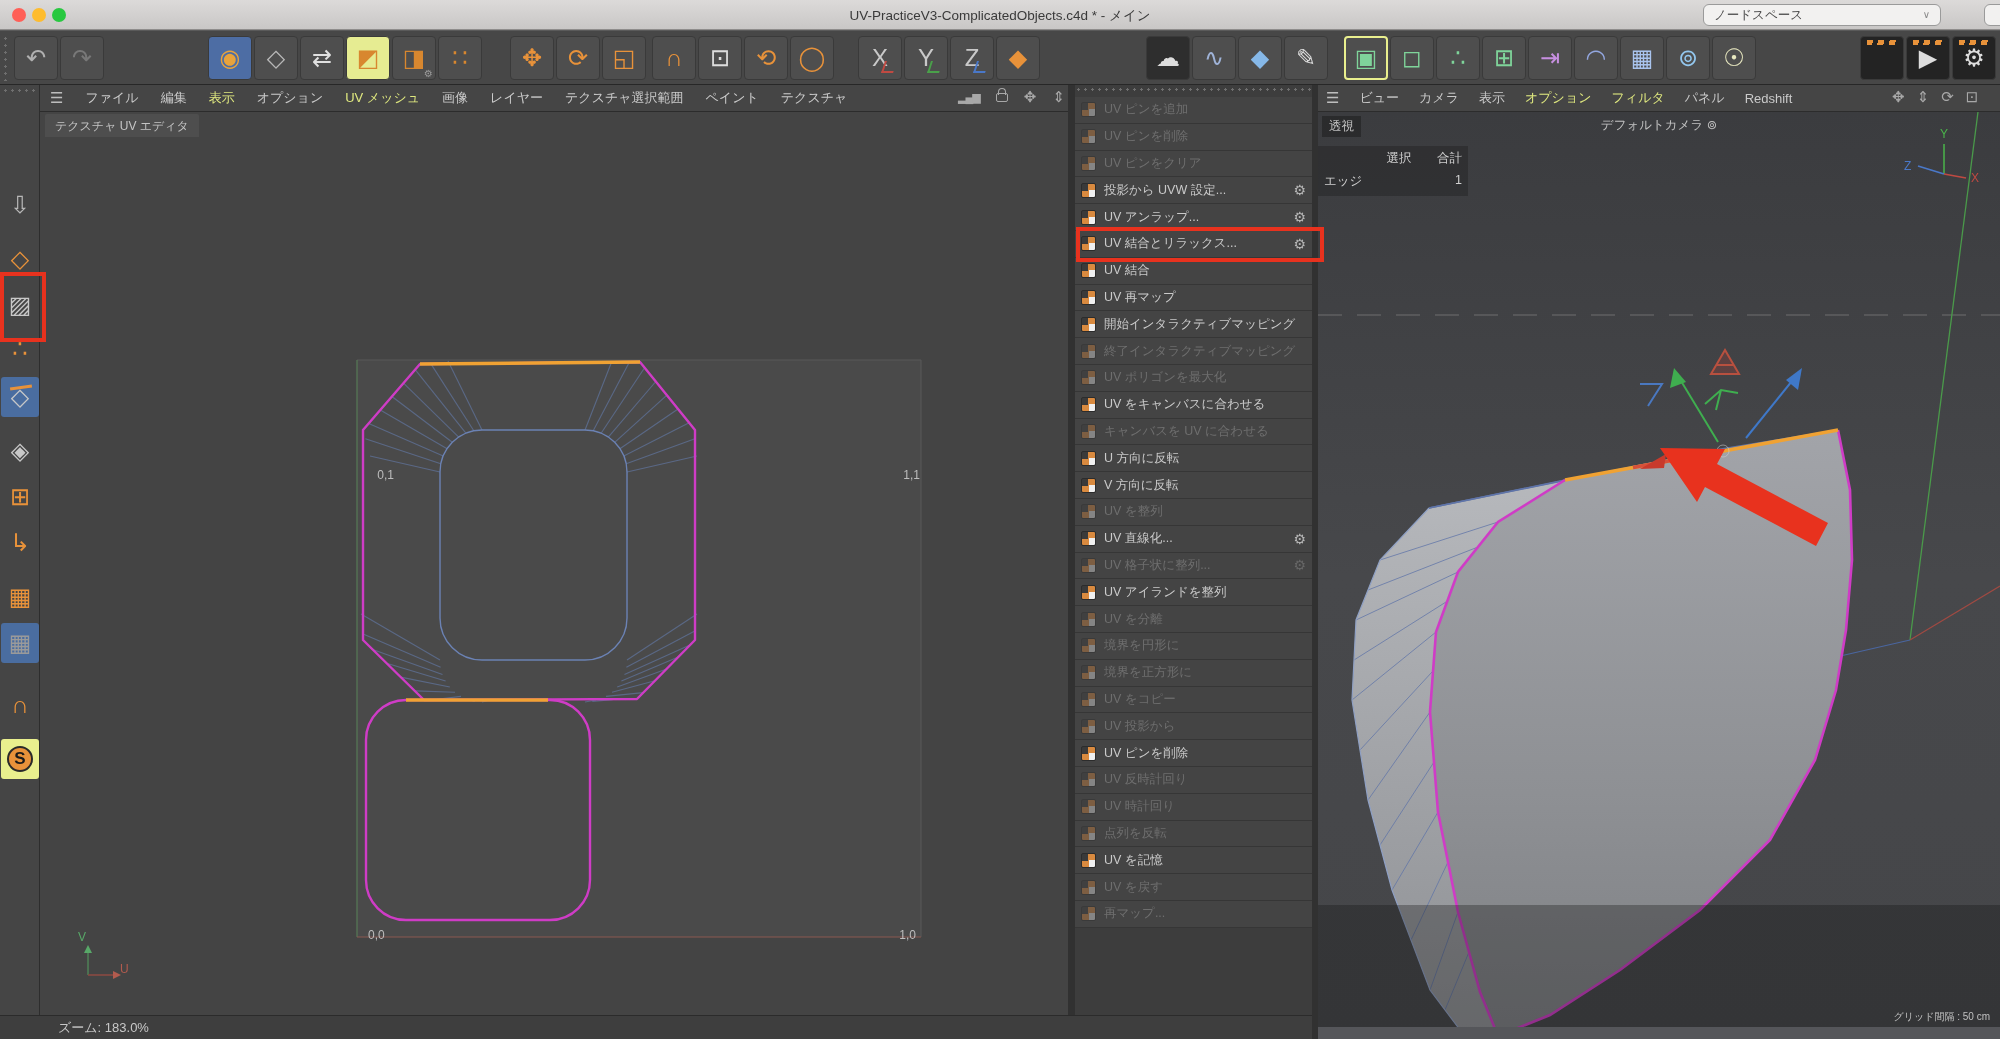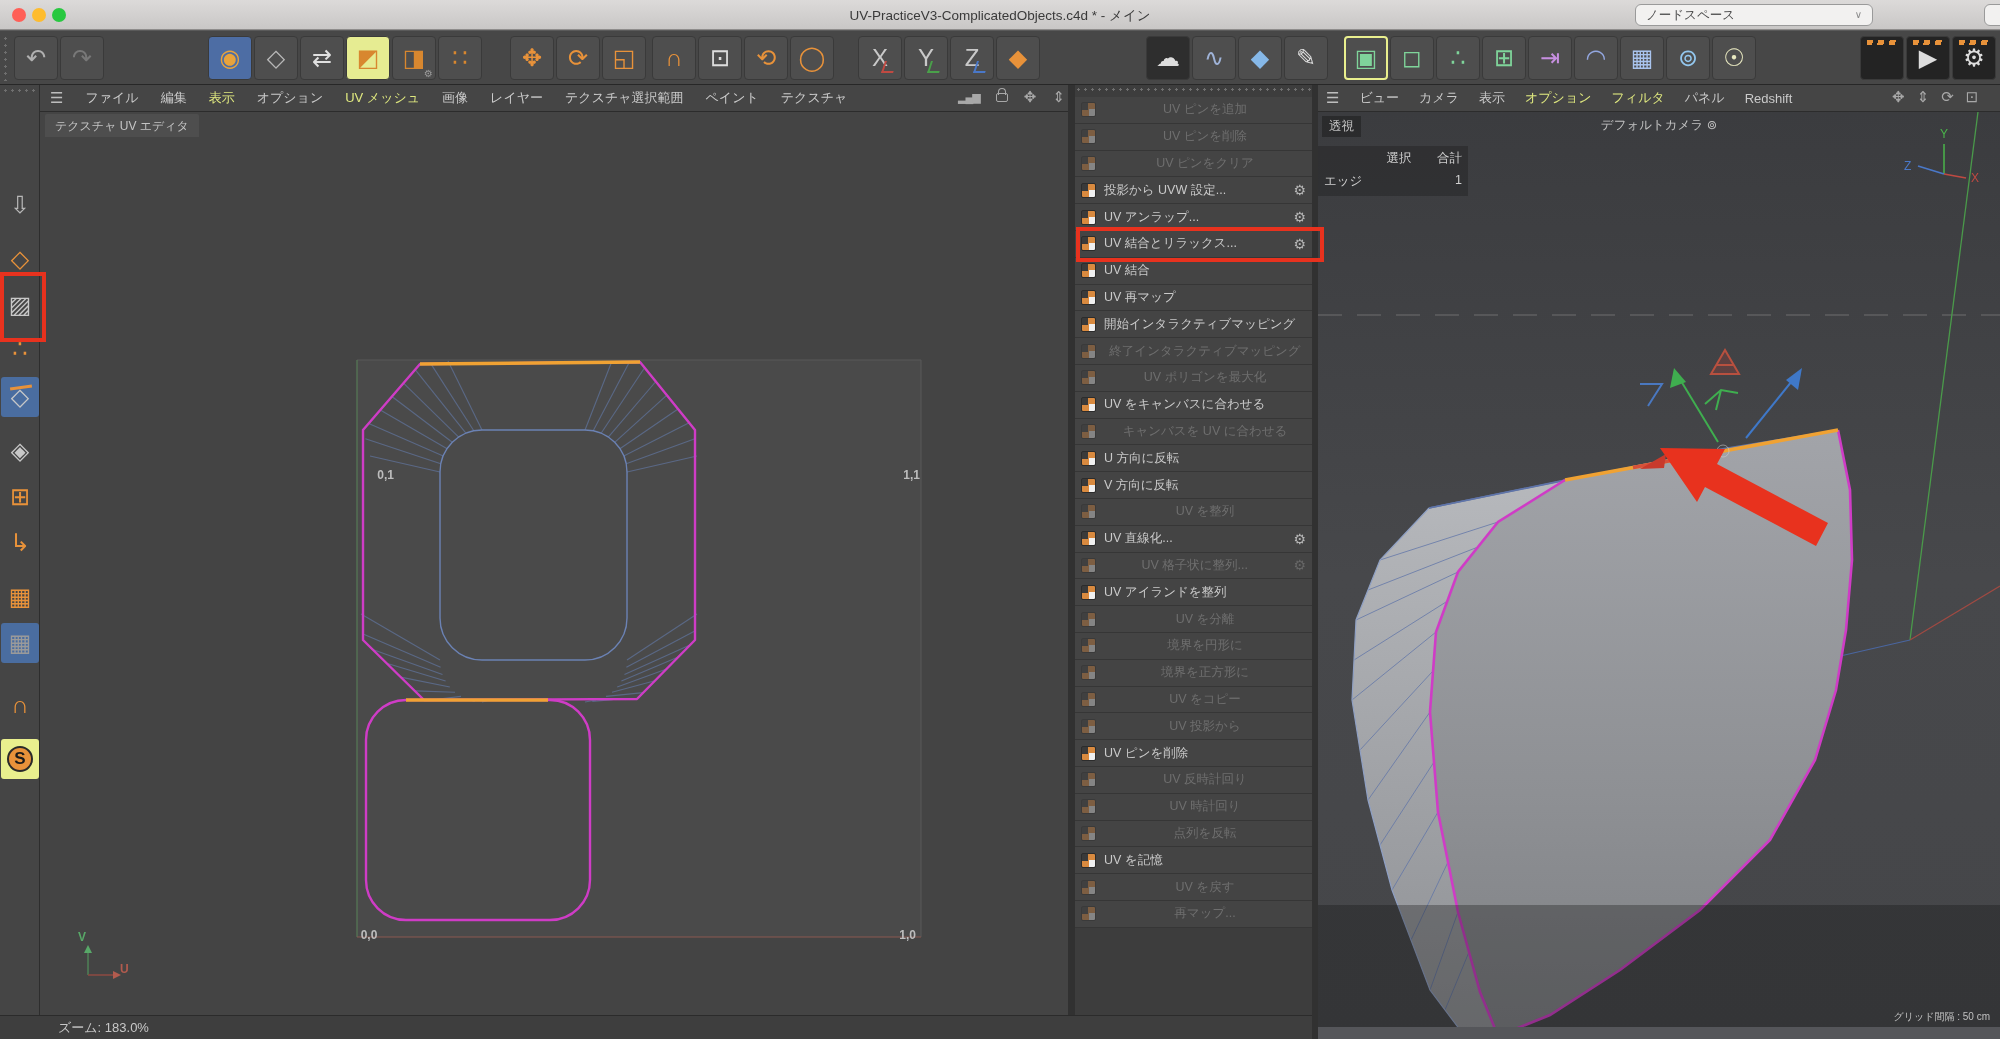--- a/index.html
+++ b/index.html
@@ -44,34 +44,34 @@
     padding-left:10px; color:#cacaca; font-size:13px; }
   .menu-item { white-space:nowrap; }
   .menu-item.hl { color:#dfe87f; }
   #uv-menubar-right { left:958px; top:88px; display:flex; gap:16px; color:#a8a8a8;
     font-size:15px; align-items:center; }
   .mini-lock { width:12px; height:9px; border:1.5px solid #a8a8a8; border-radius:2px; position:relative; }
   .mini-lock::before { content:""; position:absolute; left:1.5px; top:-6px; width:6px; height:6px;
     border:1.5px solid #a8a8a8; border-bottom:none; border-radius:4px 4px 0 0; }
   #uv-tab { left:45px; top:114px; height:23px; background:#4e4e4e; color:#c5c5c5;
     font-size:12px; padding:4px 10px; border-radius:2px 2px 0 0; }
-  #uv-canvas { left:40px; top:112px; width:1028px; height:903px; background:#444444;font-weight:bold; }
+  #uv-canvas { left:40px; top:112px; width:1028px; height:903px; background:#444444; }
   .corner-label { position:absolute; width:34px; font-size:12px; color:#bdbdbd; }
   #statusbar { left:0; top:1015px; width:1318px; height:24px; background:#3e3e3e;
     border-top:1px solid #2b2b2b; color:#c8c8c8; font-size:13px; line-height:23px;
     padding-left:58px; }
   
   #cmd-divider-l { left:1068px; top:85px; width:7px; height:930px; background:#313131; }
   #cmd-panel { left:1075px; top:85px; width:237px; height:930px; background:#3d3d3d; }
   #cmd-handle { left:1075px; top:86px; width:237px; height:9px; }
   #cmd-list { position:absolute; left:0; top:12px; width:237px; }
   .cmd-row { height:26.8px; background:#444444; border-bottom:1px solid #363636;
     display:flex; align-items:center; padding:0 6px; gap:8px; }
   .cmd-row .lbl { font-size:12.5px; color:#cacaca; flex:1; white-space:nowrap; overflow:hidden; }
-  .cmd-row.off .lbl { color:#6e6e6e;text-align:center; }
+  .cmd-row.off .lbl { color:#6e6e6e; }
   .cmd-ico { width:15px; height:15px; border-radius:2px; flex:0 0 15px;
     background:conic-gradient(#d98a3f 0 25%, #f0f0f0 0 50%, #d98a3f 0 75%, #3a3a3a 0);
     border:1px solid #2c2c2c; }
   .cmd-row.off .cmd-ico { opacity:.38; }
   .cmd-gear { font-size:14px; color:#b5b5b5; }
   .cmd-row.off .cmd-gear { color:#666; }
   #cmd-divider-r { left:1312px; top:85px; width:6px; height:954px; background:#313131; }
   
   #vp-menubar { left:1318px; top:85px; width:682px; height:27px; background:#454545;
     border-bottom:1px solid #2c2c2c; display:flex; align-items:center; gap:20px;
@@ -90,21 +90,21 @@
   #anno-svg { left:0; top:0; pointer-events:none; }
 </style>
 </head>
 <body>
 
 <div id="titlebar" class="abs">
   <div class="tlight abs" style="left:12px;background:#ff5f57"></div>
   <div class="tlight abs" style="left:32px;background:#febc2e"></div>
   <div class="tlight abs" style="left:52px;background:#28c840"></div>
   <div id="title-text" class="abs">UV-PracticeV3-ComplicatedObjects.c4d * - メイン</div>
-  <div class="pill abs" style="left:1635px;width:238px">
+  <div class="pill abs" style="left:1703px;width:238px">
     <span>ノードスペース</span>
     <span style="color:#8a8a8a;font-size:10px">∨</span>
   </div>
   <div class="pill abs" style="left:1984px;width:30px"></div>
 </div>
 
 <div id="main-toolbar" class="abs">
   <div class="abs handle-dots" style="left:2px;top:4px;width:8px;height:46px"></div>
 <div class="cluster" style="left: 14px;">
       <div class="tbtn">
@@ -347,21 +347,21 @@
     <line x1="366" y1="588" x2="508" y2="588" stroke="#f0a233" stroke-width="3.4"></line>
     <g>
       <line x1="48" y1="838" x2="48" y2="863" stroke="#4e7e56" stroke-width="1.6"></line>
       <line x1="48" y1="863" x2="76" y2="863" stroke="#8a4a42" stroke-width="1.6"></line>
       <path d="M48,833 L44,841 L52,841 Z" fill="#58a868"></path>
       <path d="M81,863 L73,859 L73,867 Z" fill="#b25b4e"></path>
     </g>
   </svg>
   <div class="corner-label" style="left:320px;top:356px;text-align:right">0,1</div>
   <div class="corner-label" style="left:846px;top:356px;text-align:right">1,1</div>
-  <div class="corner-label" style="left:312px;top:816px;text-align:center">0,0</div>
+  <div class="corner-label" style="left:328px;top:816px;text-align:left">0,0</div>
   <div class="corner-label" style="left:842px;top:816px;text-align:right">1,0</div>
   <div class="corner-label" style="left:38px;top:818px;color:#58a868">V</div>
   <div class="corner-label" style="left:80px;top:850px;color:#b25b4e">U</div>
 </div>
 <div id="uv-tab" class="abs">テクスチャ UV エディタ</div>
 <div id="statusbar" class="abs">
   <span>ズーム: 183.0%</span>
 </div>
 
 <div id="cmd-divider-l" class="abs"></div>

